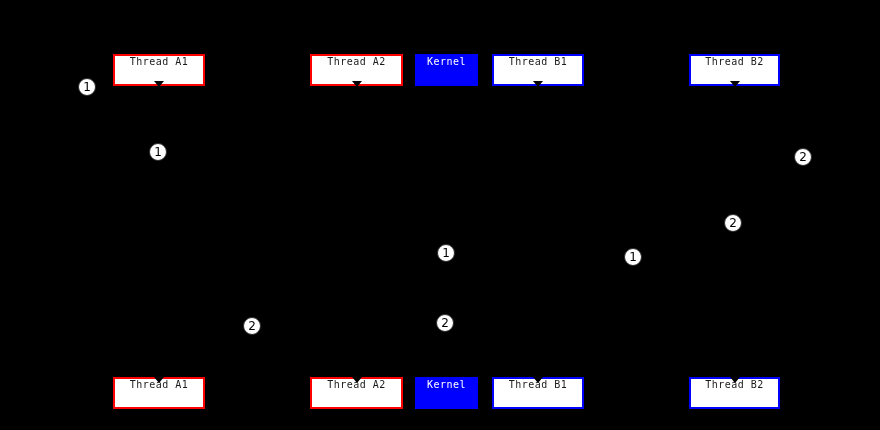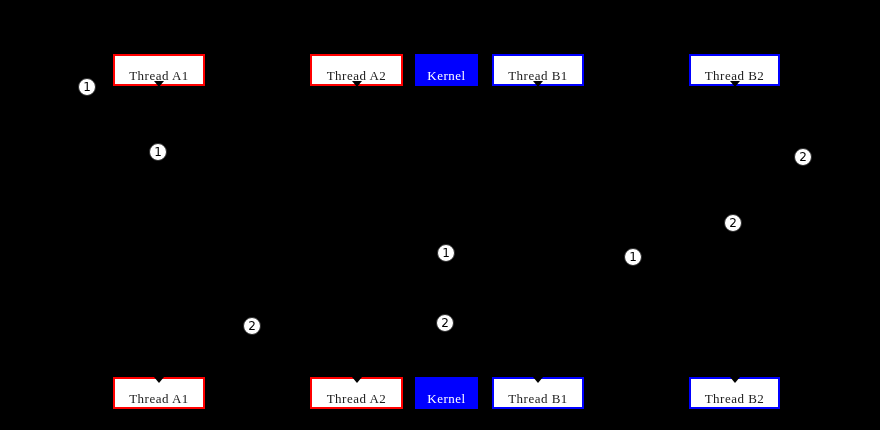--- a/index.html
+++ b/index.html
@@ -13,26 +13,25 @@
     height: 430px;
     background: #000000;
     overflow: hidden;
     font-family: "DejaVu Sans Mono", monospace;
   }
   .actor-box {
     position: absolute;
     box-sizing: border-box;
     border: 2px solid;
     display: flex;
-    align-items: flex-end;
+    align-items: flex-start;
     justify-content: center;
-    font-size: 13px;
+    font-size: 10px;
     letter-spacing: 0.5px;
     white-space: nowrap;
-    font-family: Liberation Serif, serif;
   }
   .notch {
     position: absolute;
     left: 50%;
     transform: translateX(-50%);
     width: 0;
     height: 0;
     border-left: 5px solid transparent;
     border-right: 5px solid transparent;
     border-top: 6px solid #000000;

